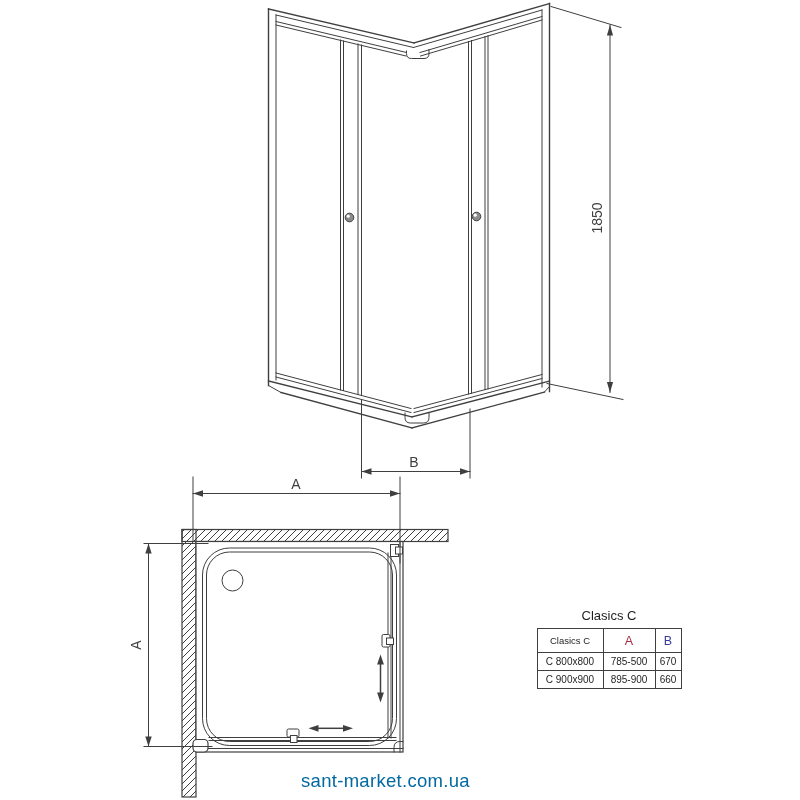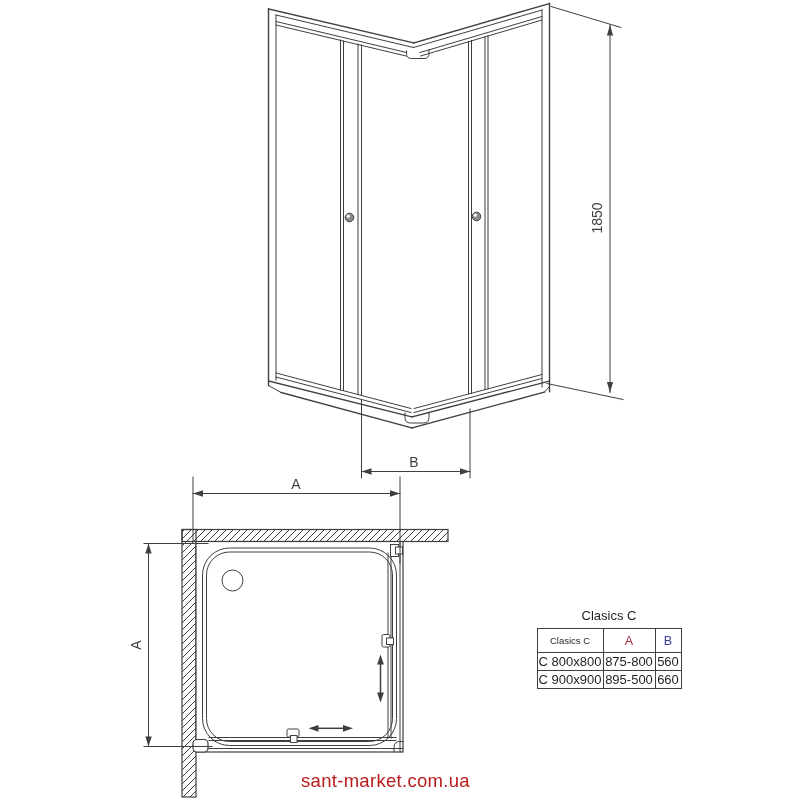--- a/index.html
+++ b/index.html
@@ -9,29 +9,29 @@
   .ln2{stroke:#3f3f3f;stroke-width:1.4;fill:none;stroke-linecap:square;}
   .st{stroke:#3f3f3f;stroke-width:1.2;}   
   .st1{stroke:#3f3f3f;stroke-width:1;}
   .arr{fill:#3f3f3f;stroke:none;}
   .thick{stroke:#3f3f3f;stroke-width:1.5;fill:none;}
   text.dimtext{font-family:"Liberation Sans",sans-serif;font-size:14px;fill:#3f3f3f;}
   
   .spec{position:absolute;left:536px;top:608px;width:146px;color:#1f1f1f;}
   .spec-title{text-align:center;font-size:13px;line-height:15px;margin-bottom:5px;}
   .spec table{border-collapse:collapse;table-layout:fixed;width:143px;margin:0 auto;}
-  .spec td{border:1px solid #3f3f3f;text-align:center;vertical-align:middle;padding:0;font-size:13px;height:17px;background:#fff;}
+  .spec td{border:1px solid #3f3f3f;text-align:center;vertical-align:middle;padding:0;font-size:10px;height:17px;background:#fff;}
   .spec tr.hdr td{height:23px;}
   .spec td.w1{width:65px;}
   .spec td.w2{width:51px;}
   .spec td.w3{width:25px;}
   .spec tr.hdr td.w1{font-size:9.5px;}
   .spec tr.hdr td.w2{font-size:12.5px;color:#a53045;}
   .spec tr.hdr td.w3{font-size:12.5px;color:#3a3a99;}
-  .watermark{position:absolute;left:301px;top:770px;font-size:18.5px;letter-spacing:.3px;color:#b91c1c;}
+  .watermark{position:absolute;left:301px;top:770px;font-size:18.5px;letter-spacing:.3px;color:#0369a1;}
 </style>
 </head>
 <body>
 
 <svg width="800" height="800" viewBox="0 0 800 800">
   <defs>
     <pattern id="hatch" patternUnits="userSpaceOnUse" width="7" height="7">
       <path d="M-1.5,8.5 L8.5,-1.5" stroke="#3f3f3f" stroke-width="1"></path>
     </pattern>
   </defs>
@@ -176,25 +176,25 @@
   <div class="spec-title">Clasics C</div>
   <table>
     <tbody>
       <tr class="hdr">
         <td class="w1">Clasics C</td>
         <td class="w2">A</td>
         <td class="w3">B</td>
       </tr>
       <tr>
         <td class="w1">C 800x800</td>
-        <td class="w2">875-800</td>
-        <td class="w3">560</td>
+        <td class="w2">785-500</td>
+        <td class="w3">670</td>
       </tr>
       <tr>
         <td class="w1">C 900x900</td>
-        <td class="w2">895-500</td>
+        <td class="w2">895-900</td>
         <td class="w3">660</td>
       </tr>
     </tbody>
   </table>
 </div>
 
 <div class="watermark">sant-market.com.ua</div>
 
 </body></html>

